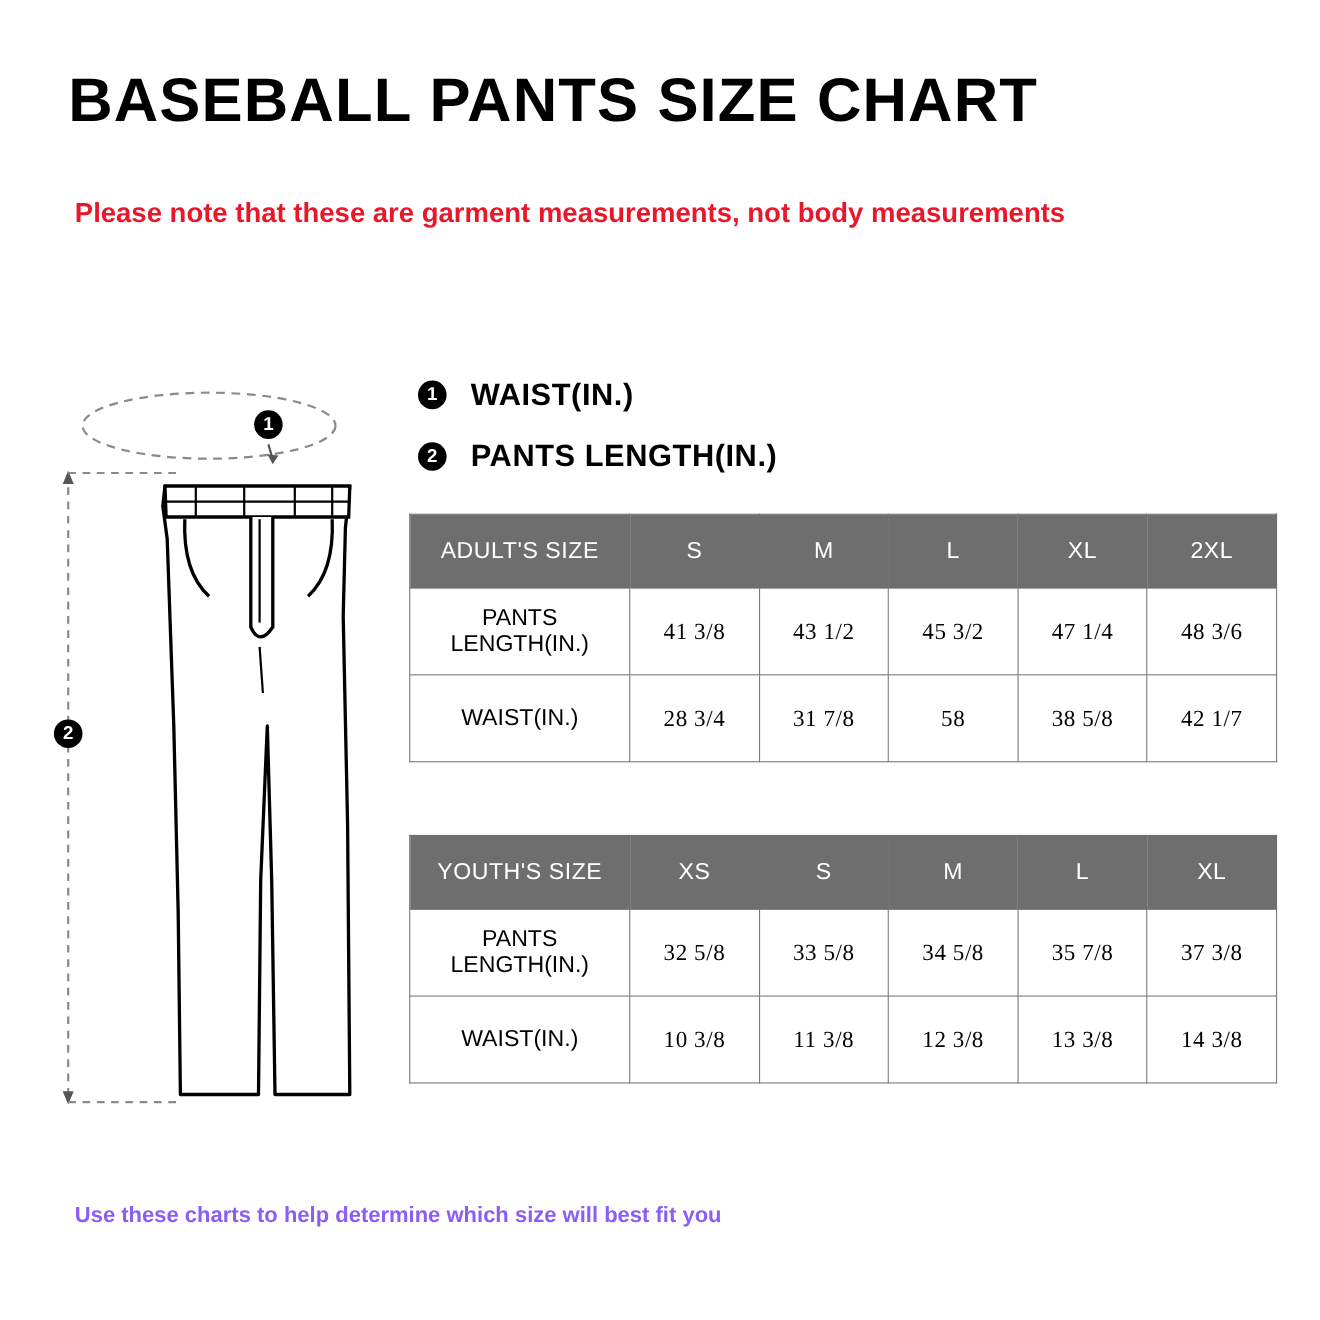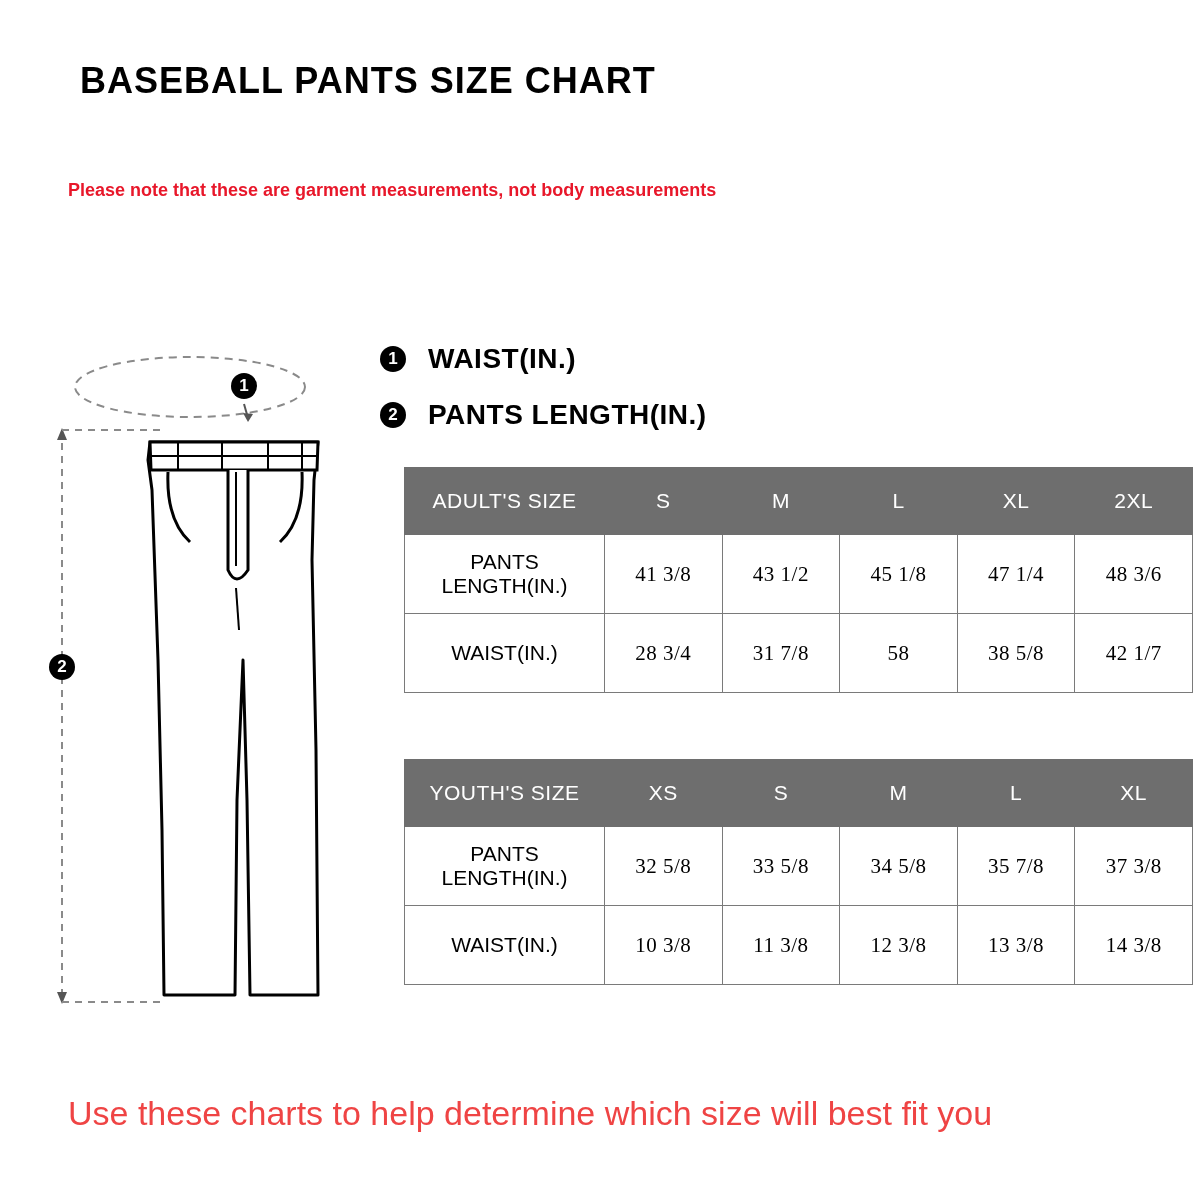--- a/index.html
+++ b/index.html
@@ -17,35 +17,35 @@
   }
 
   .page {
     position: absolute;
     inset: 0;
   }
 
   
   .title {
     position: absolute;
-    left: 80px;
+    left: 62px;
     top: 62px;
-    font-size: 36px;
+    font-size: 56px;
     font-weight: bold;
     letter-spacing: 1px;
     line-height: 1.05;
     color: #000;
     white-space: nowrap;
   }
   .note {
     position: absolute;
     left: 68px;
     top: 178px;
     width: 960px;
-    font-size: 18px;
+    font-size: 25px;
     font-weight: bold;
     line-height: 1.35;
     color: #e8172a;
   }
 
   
   .legend {
     position: absolute;
     left: 380px;
     top: 336px;
@@ -100,21 +100,20 @@
     justify-content: center;
   }
   .diag-badge.one { left: 191px; top: 43px; }
   .diag-badge.two { left: 9px;  top: 324px; }
 
   
   table.size-table {
     position: absolute;
     border-collapse: collapse;
     table-layout: fixed;
-    margin-left: 32px;
   }
   table.size-table.adult { left: 372px; top: 467px; width: 788px; }
   table.size-table.youth { left: 372px; top: 759px; width: 788px; }
 
   table.size-table th,
   table.size-table td {
     border: 1px solid #7a7a7a;
     text-align: center;
     vertical-align: middle;
     font-size: 21px;
@@ -142,23 +141,23 @@
   table.size-table tbody td { height: 78px; letter-spacing: .5px; font-family: Liberation Serif, serif; }
 
   col.label-col { width: 200px; }
   col.val-col  { width: 117.6px; }
 
   
   .footer {
     position: absolute;
     left: 68px;
     top: 1094px;
-    font-size: 34px;
-    font-weight: normal;
-    color: #ef4444;
+    font-size: 20px;
+    font-weight: bold;
+    color: #8b5cf6;
     white-space: nowrap;
   }
 </style>
 </head>
 <body>
 
 <div class="page">
 
   <div class="title">BASEBALL PANTS SIZE CHART</div>
   <div class="note">Please note that these are garment measurements, not body measurements</div>
@@ -229,21 +228,21 @@
         <th>L</th>
         <th>XL</th>
         <th>2XL</th>
       </tr>
     </thead>
     <tbody>
       <tr>
         <th>PANTS LENGTH(IN.)</th>
         <td>41 3/8</td>
         <td>43 1/2</td>
-        <td>45 1/8</td>
+        <td>45 3/2</td>
         <td>47 1/4</td>
         <td>48 3/6</td>
       </tr>
       <tr>
         <th>WAIST(IN.)</th>
         <td>28 3/4</td>
         <td>31 7/8</td>
         <td>58</td>
         <td>38 5/8</td>
         <td>42 1/7</td>

